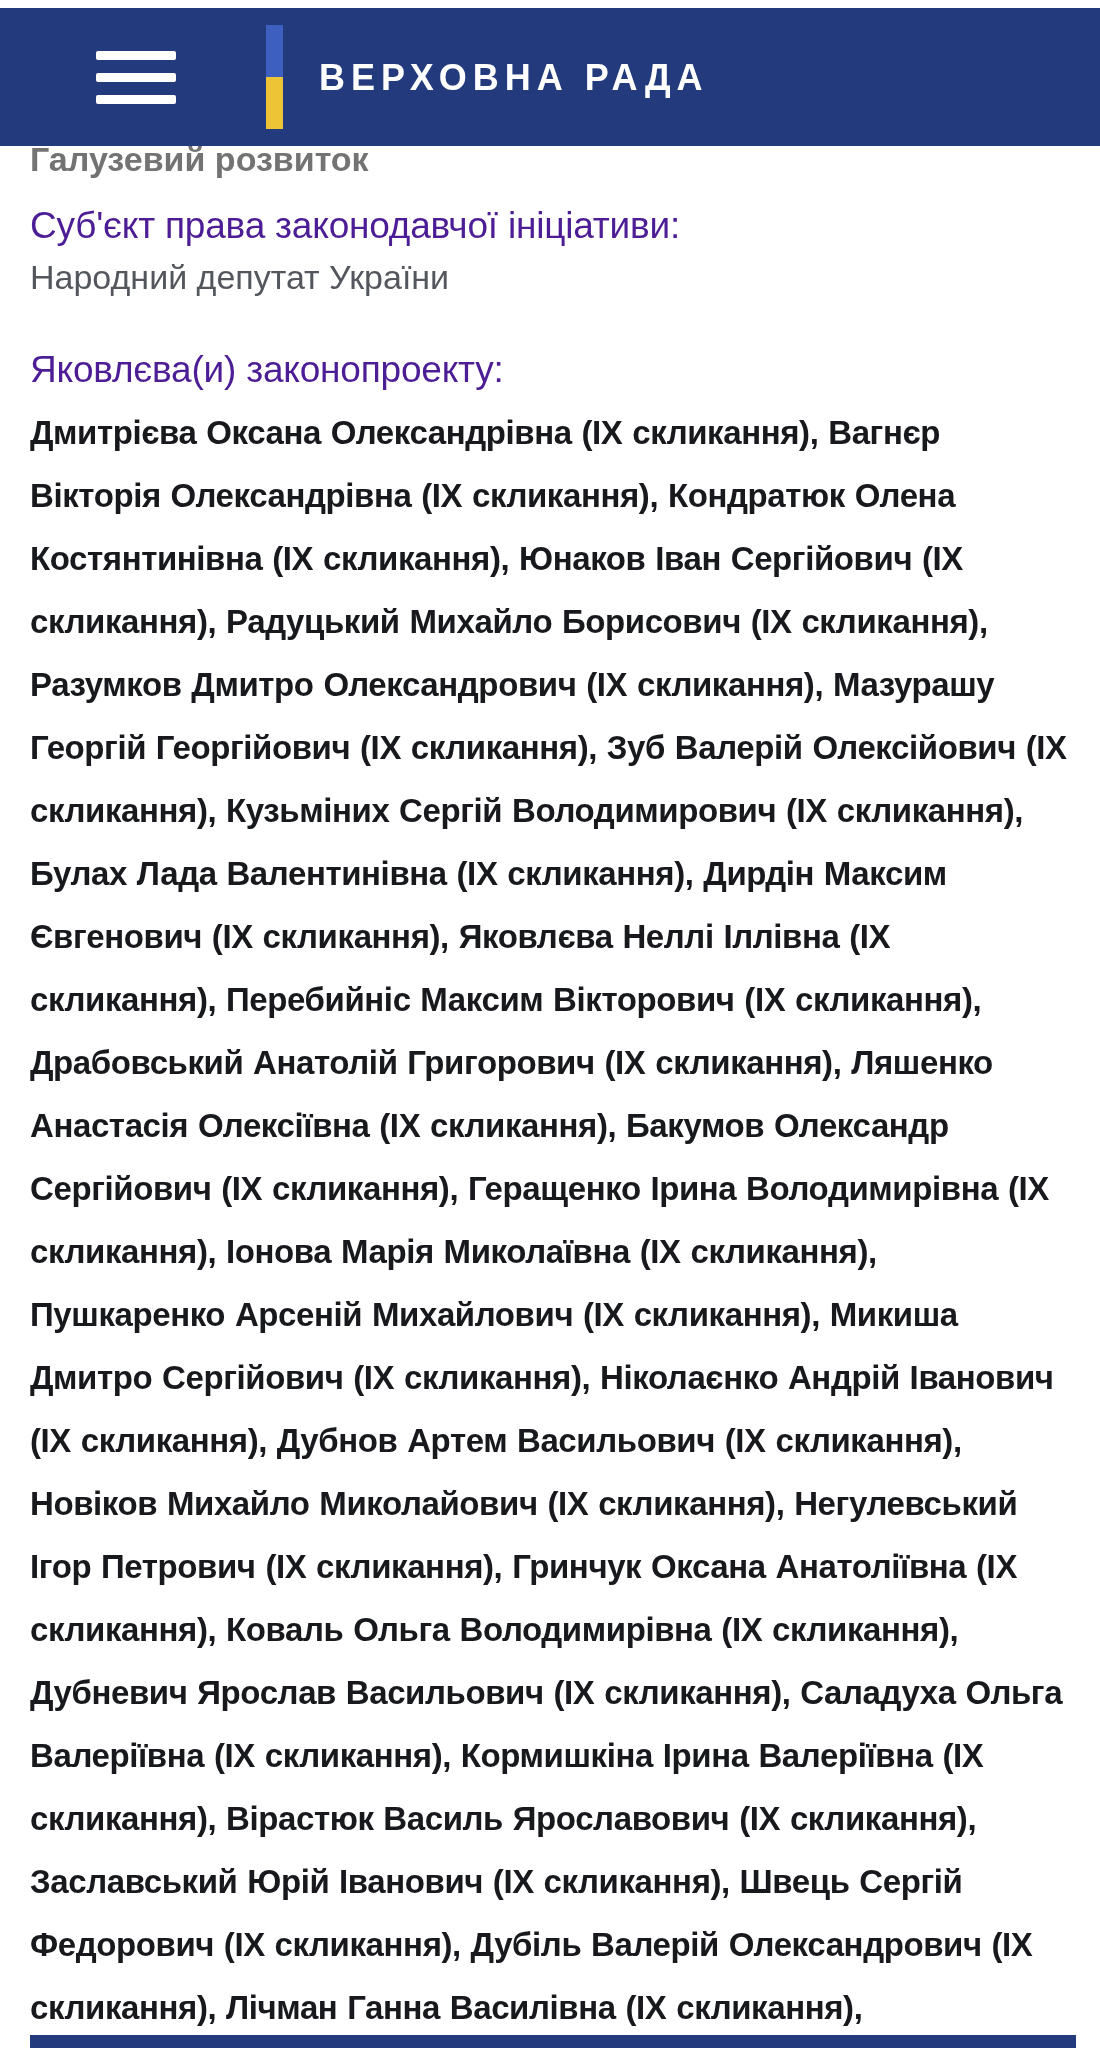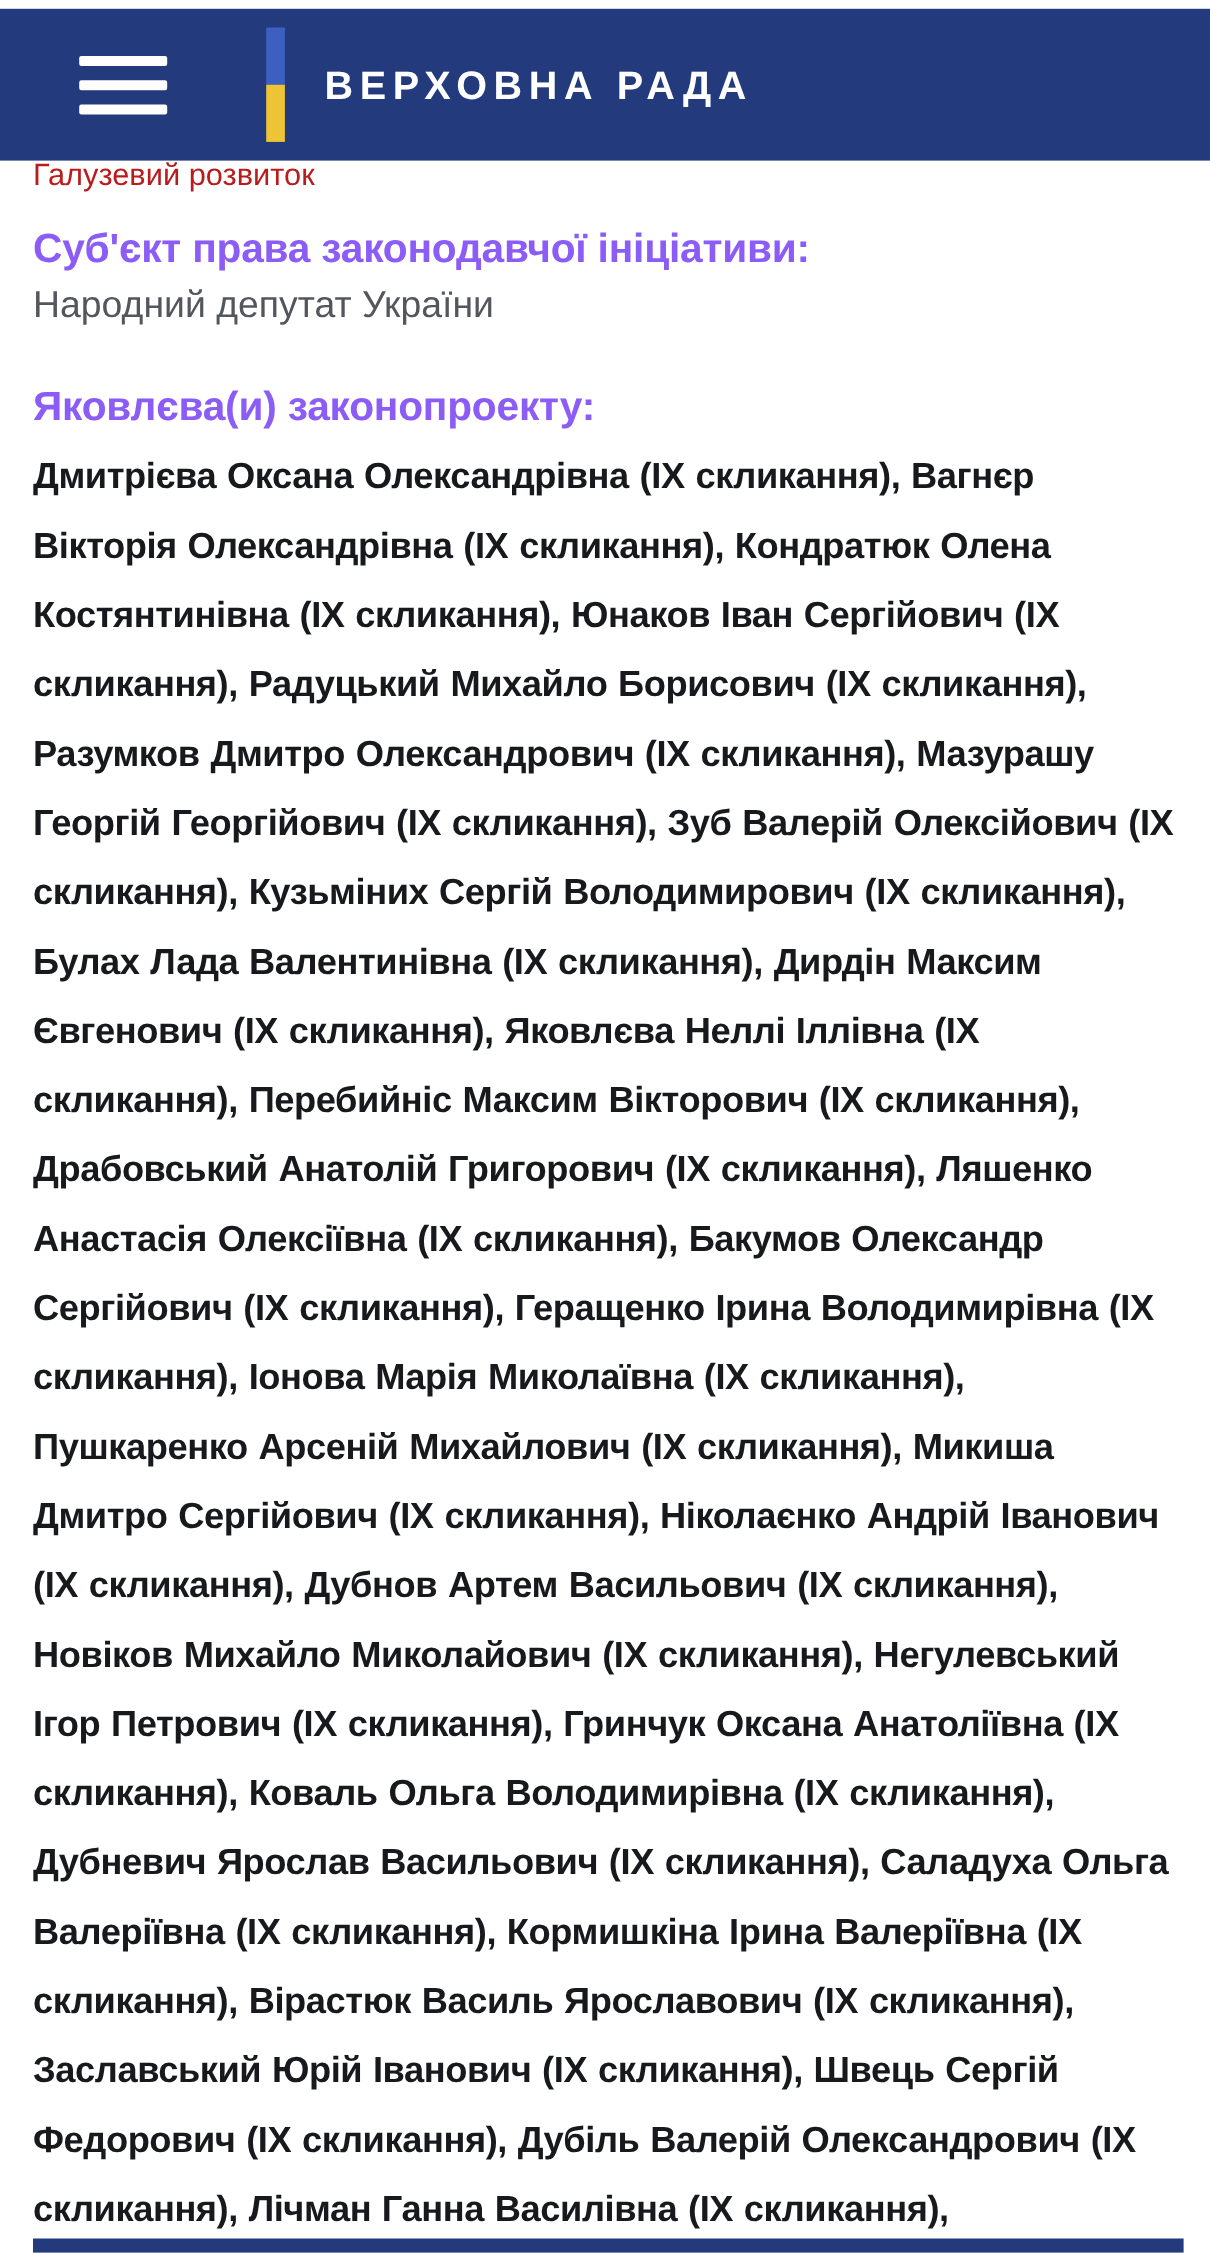--- a/index.html
+++ b/index.html
@@ -7,45 +7,45 @@
   body {
     height:2048px; overflow:hidden; position:relative;
     font-family:"Liberation Sans", sans-serif;
   }
   .top-strip { height:8px; background:#ffffff; }
 
   
   .header {
     height:138px; background:#233b7d;
     display:flex; align-items:center;
-    padding-left:72px; position:relative; z-index:3;
+    padding-left:96px; position:relative; z-index:3;
   }
   .burger { width:80px; display:flex; flex-direction:column; gap:13px; cursor:pointer; }
   .burger span { display:block; height:9px; background:#ffffff; border-radius:2px; }
   .flagbar { width:17px; height:104px; margin-left:90px; display:flex; flex-direction:column; }
   .flagbar .fb-blue  { flex:1; background:#3d5fc0; }
   .flagbar .fb-yellow{ flex:1; background:#eec437; }
   .logo {
     margin-left:36px; color:#ffffff; font-weight:bold;
     font-size:36px; line-height:45px; letter-spacing:6px;
     text-transform:uppercase; white-space:nowrap;
   }
 
   
   .content { padding:0 26px 0 30px; }
 
   .rubric-clip { height:37px; overflow:hidden; }
   .rubric-clip .inner {
     display:block; margin-top:-10px;
-    font-size:28px; line-height:46px; color:#b91c1c;
+    font-size:34px; line-height:46px; color:#737373;font-weight:bold;
   }
 
   .sec-label {
-    font-size:37px; line-height:46px; font-weight:bold;
-    color:#8b5cf6; letter-spacing:-0.2px;
+    font-size:37px; line-height:46px; font-weight:normal;
+    color:#4c1d95; letter-spacing:-0.2px;
   }
   .sec-value {
     font-size:34px; line-height:52px; color:#53575d;
   }
 
   .lbl-subject    { margin-top:20px; }
   .val-subject    { margin-top:2px; }
   .lbl-initiators { margin-top:44px; }
   .names {
     margin-top:8px;

